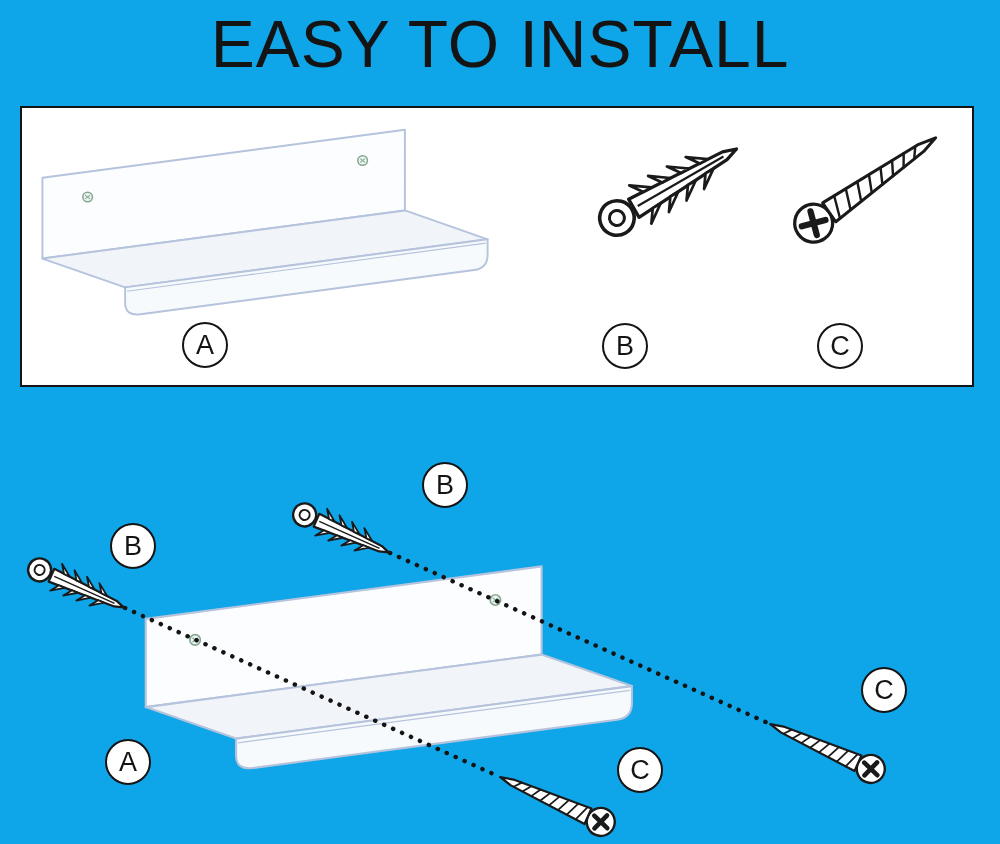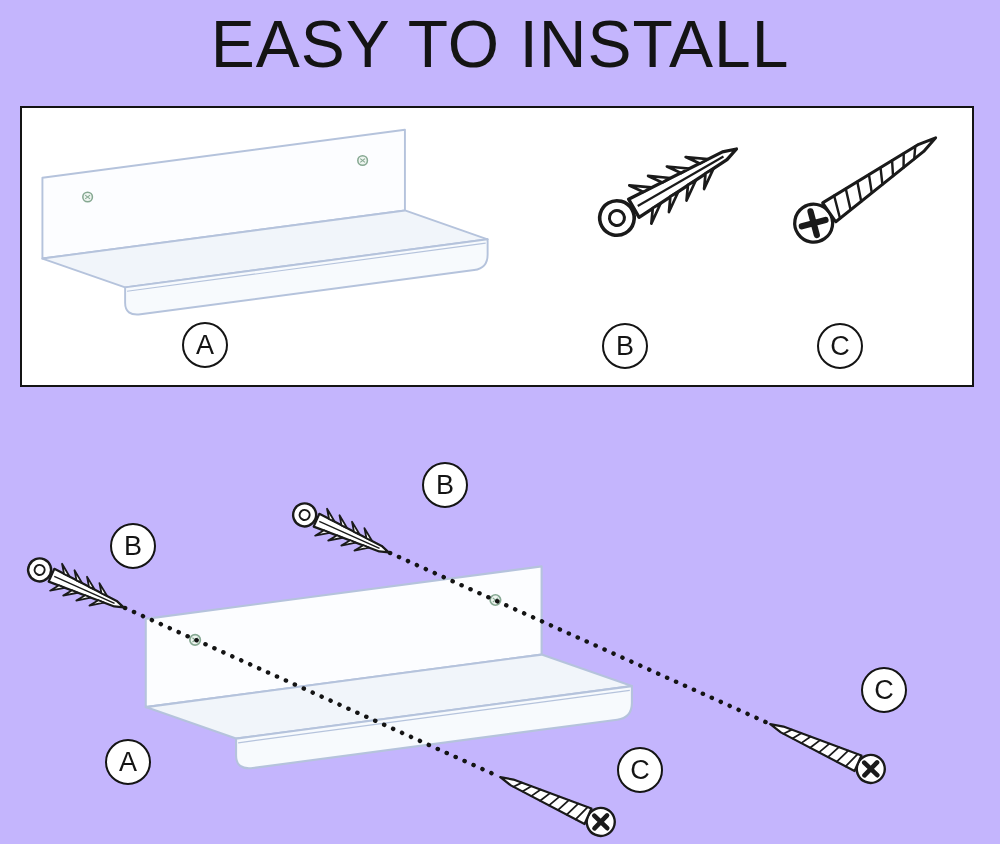--- a/index.html
+++ b/index.html
@@ -1,19 +1,19 @@
 <!DOCTYPE html>
 <html><head>
 <meta charset="utf-8">
 <style>
   html,body{margin:0;padding:0;background:#ffffff;}
   .page{
     position:relative;
     width:1000px;height:844px;
-    background:#c4b5fd;
+    background:#0ea5e9;
     font-family:"Liberation Sans", sans-serif;
     overflow:hidden;
   }
   .defs-holder{position:absolute;width:0;height:0;overflow:hidden;}
   .page-title{
     position:absolute;top:6px;left:0;width:100%;
     margin:0;text-align:center;
     font-size:66px;font-weight:400;letter-spacing:1px;
     color:#141414;
   }

